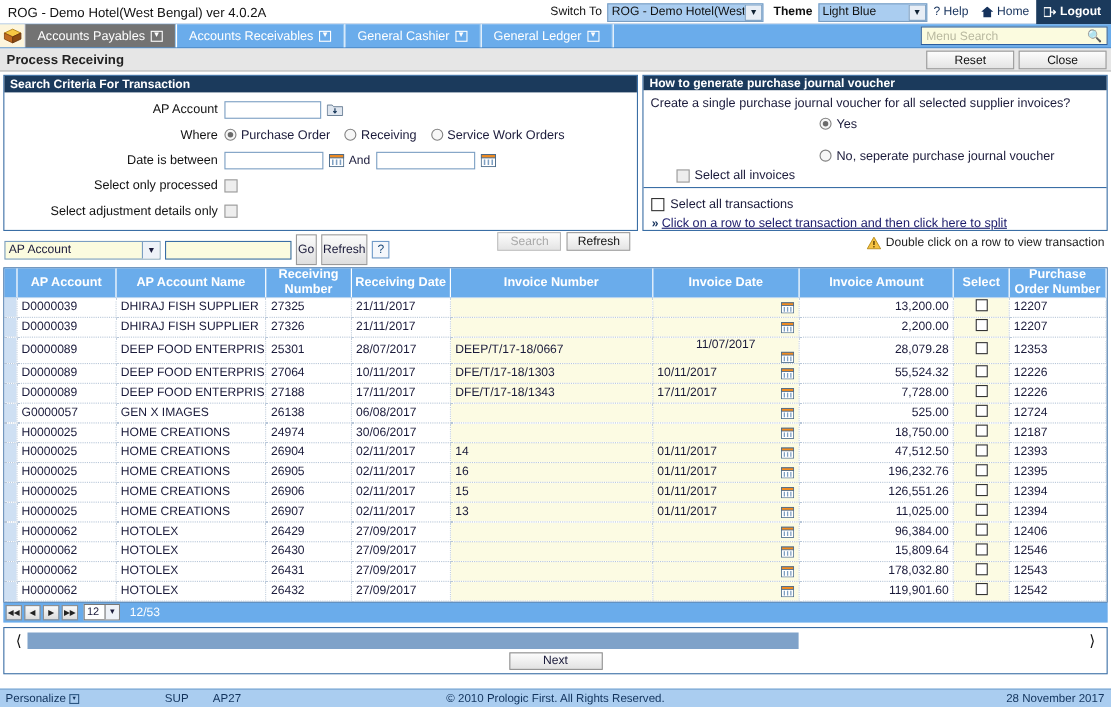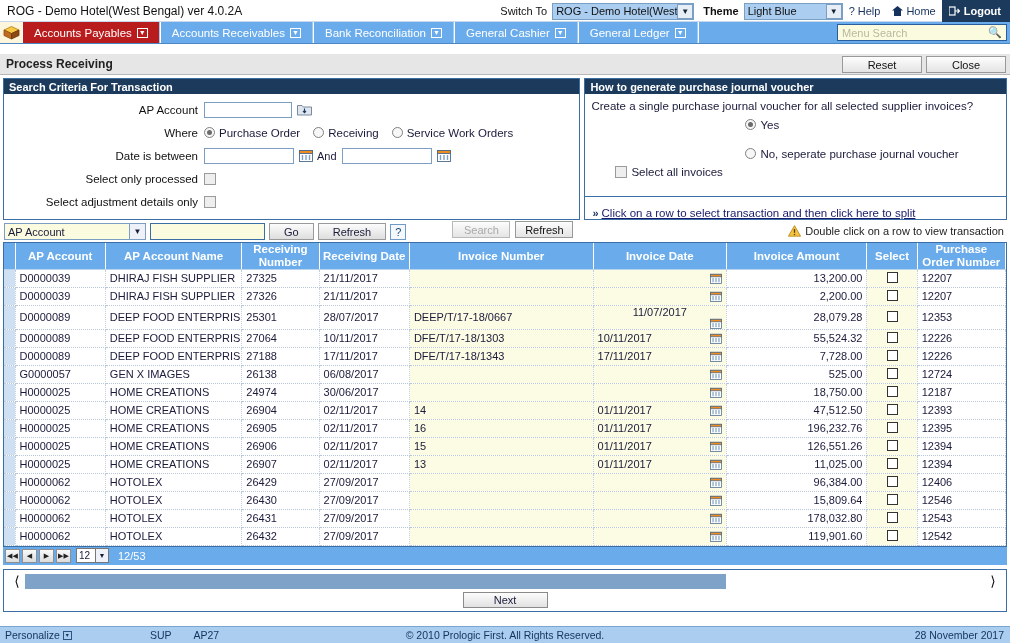--- a/index.html
+++ b/index.html
@@ -62,38 +62,38 @@
   .menu-logo {
     width:22px; display:flex; align-items:center; justify-content:center;
     background:#fdf5dc; flex:0 0 auto;
   }
   .menu-item {
     display:flex; align-items:center; gap:5px;
     padding:0 11px; font-size:11.5px; color:#ffffff;
     border-left:1px solid #ffffff; border-right:1px solid #9fcbf0;
     white-space:nowrap;
   }
-  .menu-item.active { background:#b91c1c; color:#ffffff; }
+  .menu-item.active { background:#737373; color:#ffffff; }
   .menu-item .caret {
     width:11px; height:10px; border:1px solid #ffffff;
     display:inline-flex; align-items:center; justify-content:center;
     font-size:7px; line-height:1;
   }
   .menu-spacer { flex:1 1 auto; border-left:1px solid #ffffff; }
   .menu-search {
     width:170px; margin:2px 3px 2px 0; background:#fbfbdf;
     border:1px solid #2a5d9e; display:flex; align-items:center;
     font-size:11px; color:#b9b9a0; padding:0 4px; flex:0 0 auto;
   }
   .menu-search .mag { margin-left:auto; color:#2b4a6e; font-size:11px; }
 
   
   .pagehead {
     height:21px; background:#e6e6e6; border-bottom:1px solid #b8b8b8;
-    display:flex; align-items:center; position:relative;margin-top:10px;
+    display:flex; align-items:center; position:relative;
   }
   .pagehead .ttl { font-size:12px; font-weight:bold; color:#222; padding-left:6px; }
   .pagehead .btns { position:absolute; right:4px; top:2px; display:flex; gap:4px; }
   .btn {
     background:linear-gradient(#fdfdfd,#e4e4e4);
     border:1px solid #999; font-size:11px; color:#111;
     height:17px; min-width:80px; display:flex; align-items:center; justify-content:center;
     font-family:"Liberation Sans", sans-serif;
   }
   .btn.disabled { color:#a9a9a9; border-color:#b9b9b9; }
@@ -156,21 +156,21 @@
     display:flex; align-items:center; font-size:11px; padding-left:3px;
   }
   .fsel .arrowbox {
     width:16px; height:15px; margin-left:auto; background:#eef2f8;
     border-left:1px solid #7b9ec2; display:flex; align-items:center; justify-content:center;
     font-size:8px;
   }
   .finput { width:115px; height:17px; background:#fbfbdf; border:1px solid #3a6ea5; }
   .sbtn {
     background:linear-gradient(#fcfcfc,#dedede); border:1px solid #9a9a9a;
-    height:17px; font-size:11px; padding:0 14px; display:flex; align-items:center;
+    height:28px; font-size:11px; padding:0 1px; display:flex; align-items:center;
   }
   .qbtn {
     background:#f4f7fb; border:1px solid #6f9ac8; color:#1b4a7a;
     height:16px; width:16px; font-size:11px; display:flex; align-items:center; justify-content:center;
   }
   .dblclick-note {
     position:absolute; right:6px; top:5px; font-size:11px; color:#222;
     display:flex; align-items:center; gap:4px; white-space:nowrap;
   }
 
@@ -293,24 +293,20 @@
       <path d="M16 5 L8.5 8.5 L8.5 14 L16 10.5 Z" fill="#8a4a12" stroke="#6b360c" stroke-width="0.8"></path>
     </svg>
   </div>
 
   <div class="menu-item active">
     <span>Accounts Payables</span>
     <span class="caret">▼</span>
   </div>
   <div class="menu-item">
     <span>Accounts Receivables</span>
-    <span class="caret">▼</span>
-  </div>
-  <div class="menu-item">
-    <span>Bank Reconciliation</span>
     <span class="caret">▼</span>
   </div>
   <div class="menu-item">
     <span>General Cashier</span>
     <span class="caret">▼</span>
   </div>
   <div class="menu-item">
     <span>General Ledger</span>
     <span class="caret">▼</span>
   </div>
@@ -412,20 +408,24 @@
         <span class="radio"></span>
         <span>No, seperate purchase journal voucher</span>
       </label>
       <label class="radlab" style="margin-left:25px; height:20px; gap:4px;">
         <span class="cbox"></span>
         <span>Select all invoices</span>
       </label>
     </div>
 
     <div class="panel-sub">
+      <label class="radlab" style="gap:5px; height:16px;">
+        <span class="cbox white"></span>
+        <span>Select all transactions</span>
+      </label>
       <div style="display:flex; align-items:center; margin-top:3px;">
         <span class="chev">»</span>
         <span class="splitlink">Click on a row to select transaction and then click here to split</span>
       </div>
     </div>
   </div>
 </div>
 
 <div class="filterbar">
   <div class="fsel">

